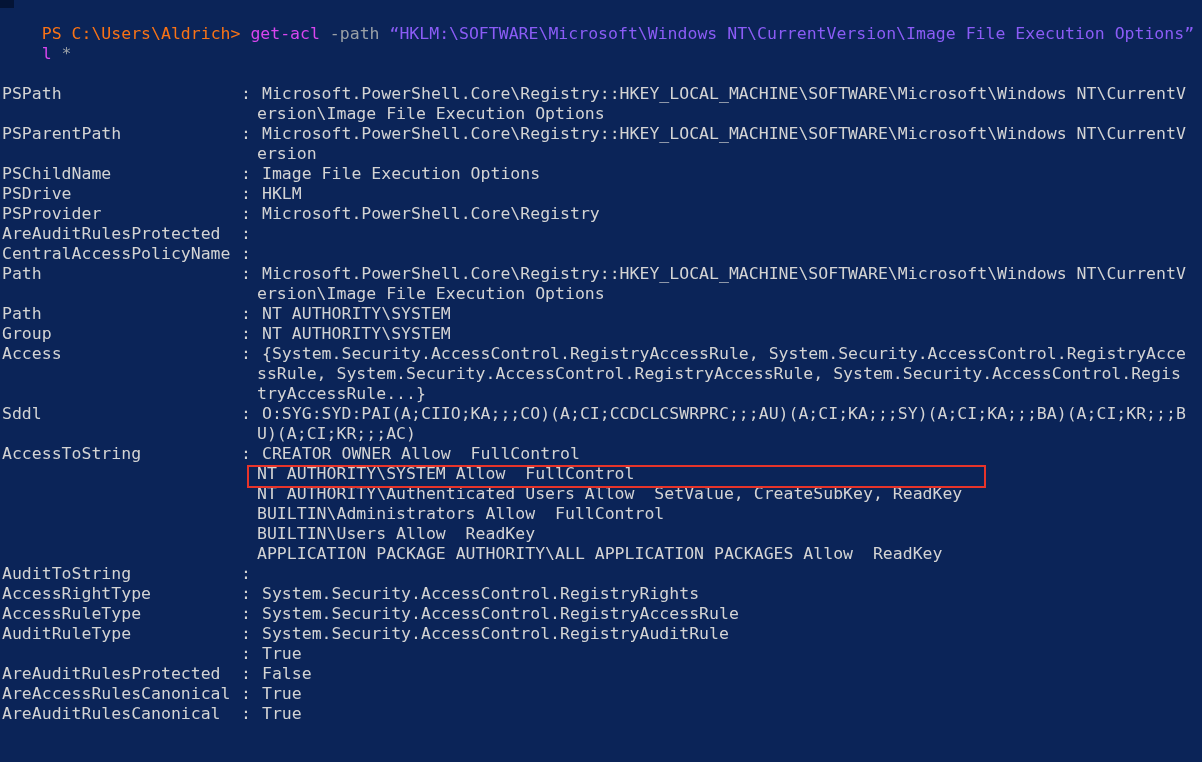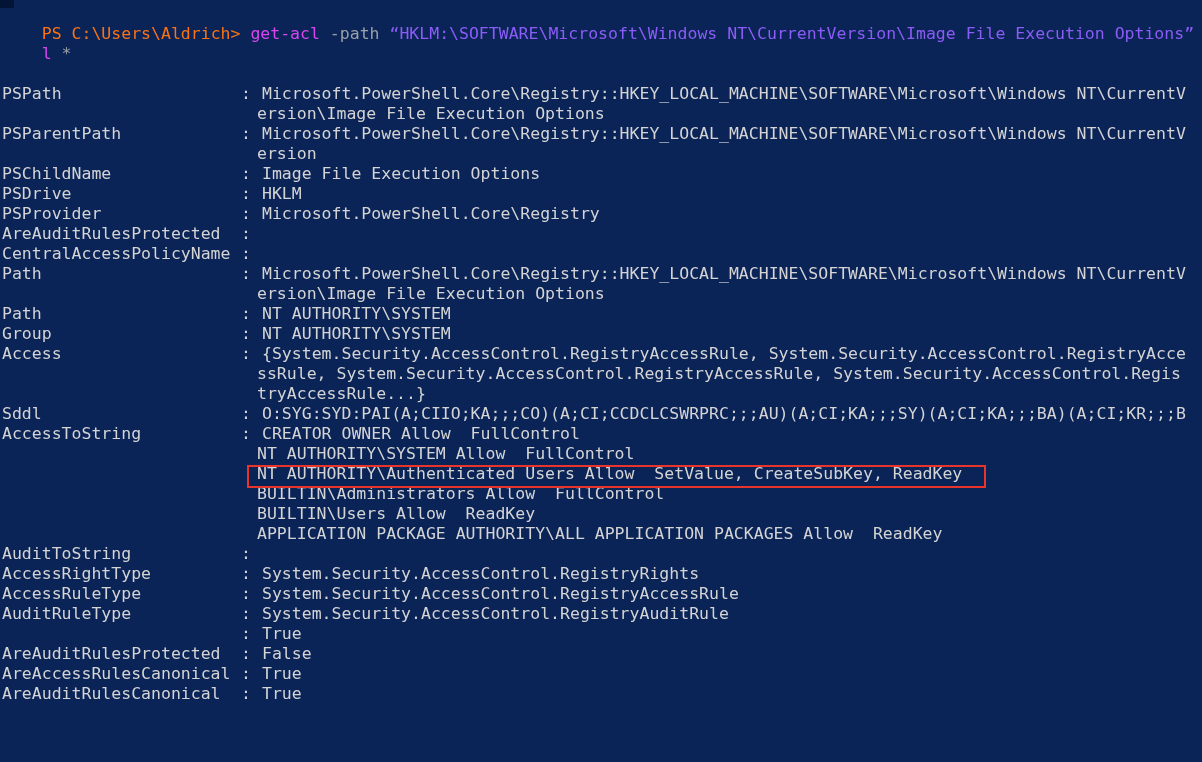--- a/index.html
+++ b/index.html
@@ -137,20 +137,21 @@
       <div class="rec"><span class="lbl">AreAuditRulesProtected</span><span class="col">:</span><span class="val"></span></div>
       <div class="rec"><span class="lbl">CentralAccessPolicyName</span><span class="col">:</span><span class="val"></span></div>
       <div class="rec"><span class="lbl">Path</span><span class="col">:</span><span class="val">Microsoft.PowerShell.Core\Registry::HKEY_LOCAL_MACHINE\SOFTWARE\Microsoft\Windows NT\CurrentV</span></div>
       <div class="cont"><span class="val">ersion\Image File Execution Options</span></div>
       <div class="rec"><span class="lbl">Path</span><span class="col">:</span><span class="val">NT AUTHORITY\SYSTEM</span></div>
       <div class="rec"><span class="lbl">Group</span><span class="col">:</span><span class="val">NT AUTHORITY\SYSTEM</span></div>
       <div class="rec"><span class="lbl">Access</span><span class="col">:</span><span class="val">{System.Security.AccessControl.RegistryAccessRule, System.Security.AccessControl.RegistryAcce</span></div>
       <div class="cont"><span class="val">ssRule, System.Security.AccessControl.RegistryAccessRule, System.Security.AccessControl.Regis</span></div>
       <div class="cont"><span class="val">tryAccessRule...}</span></div>
       <div class="rec"><span class="lbl">Sddl</span><span class="col">:</span><span class="val">O:SYG:SYD:PAI(A;CIIO;KA;;;CO)(A;CI;CCDCLCSWRPRC;;;AU)(A;CI;KA;;;SY)(A;CI;KA;;;BA)(A;CI;KR;;;B</span></div>
+      <div class="cont"><span class="val">U)(A;CI;KR;;;AC)</span></div>
       <div class="rec"><span class="lbl">AccessToString</span><span class="col">:</span><span class="val">CREATOR OWNER Allow  FullControl</span></div>
       <div class="cont"><span class="val">NT AUTHORITY\SYSTEM Allow  FullControl</span></div>
       <div class="cont"><span class="val">NT AUTHORITY\Authenticated Users Allow  SetValue, CreateSubKey, ReadKey</span></div>
       <div class="cont"><span class="val">BUILTIN\Administrators Allow  FullControl</span></div>
       <div class="cont"><span class="val">BUILTIN\Users Allow  ReadKey</span></div>
       <div class="cont"><span class="val">APPLICATION PACKAGE AUTHORITY\ALL APPLICATION PACKAGES Allow  ReadKey</span></div>
       <div class="rec"><span class="lbl">AuditToString</span><span class="col">:</span><span class="val"></span></div>
       <div class="rec"><span class="lbl">AccessRightType</span><span class="col">:</span><span class="val">System.Security.AccessControl.RegistryRights</span></div>
       <div class="rec"><span class="lbl">AccessRuleType</span><span class="col">:</span><span class="val">System.Security.AccessControl.RegistryAccessRule</span></div>
       <div class="rec"><span class="lbl">AuditRuleType</span><span class="col">:</span><span class="val">System.Security.AccessControl.RegistryAuditRule</span></div>

